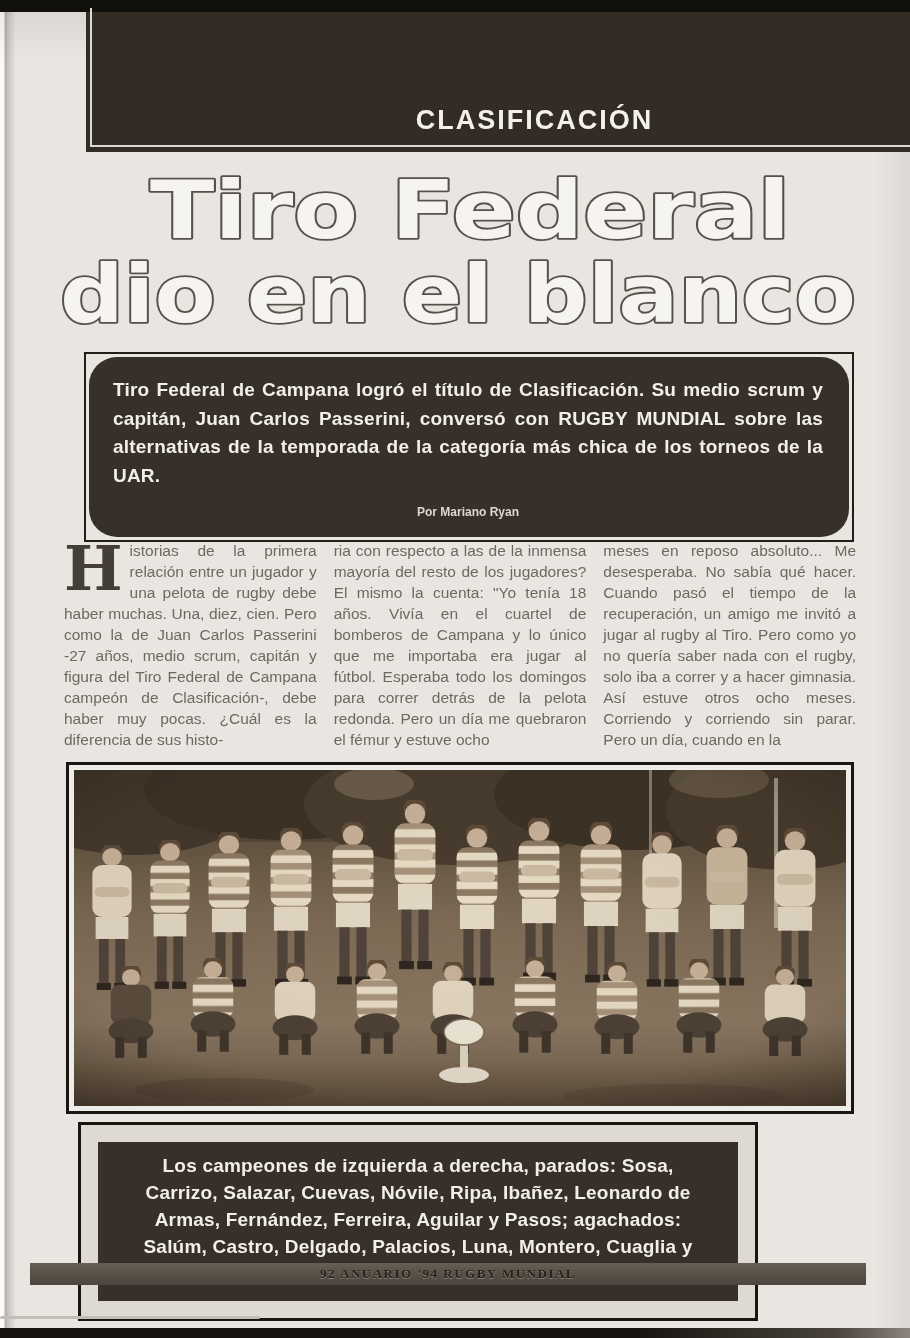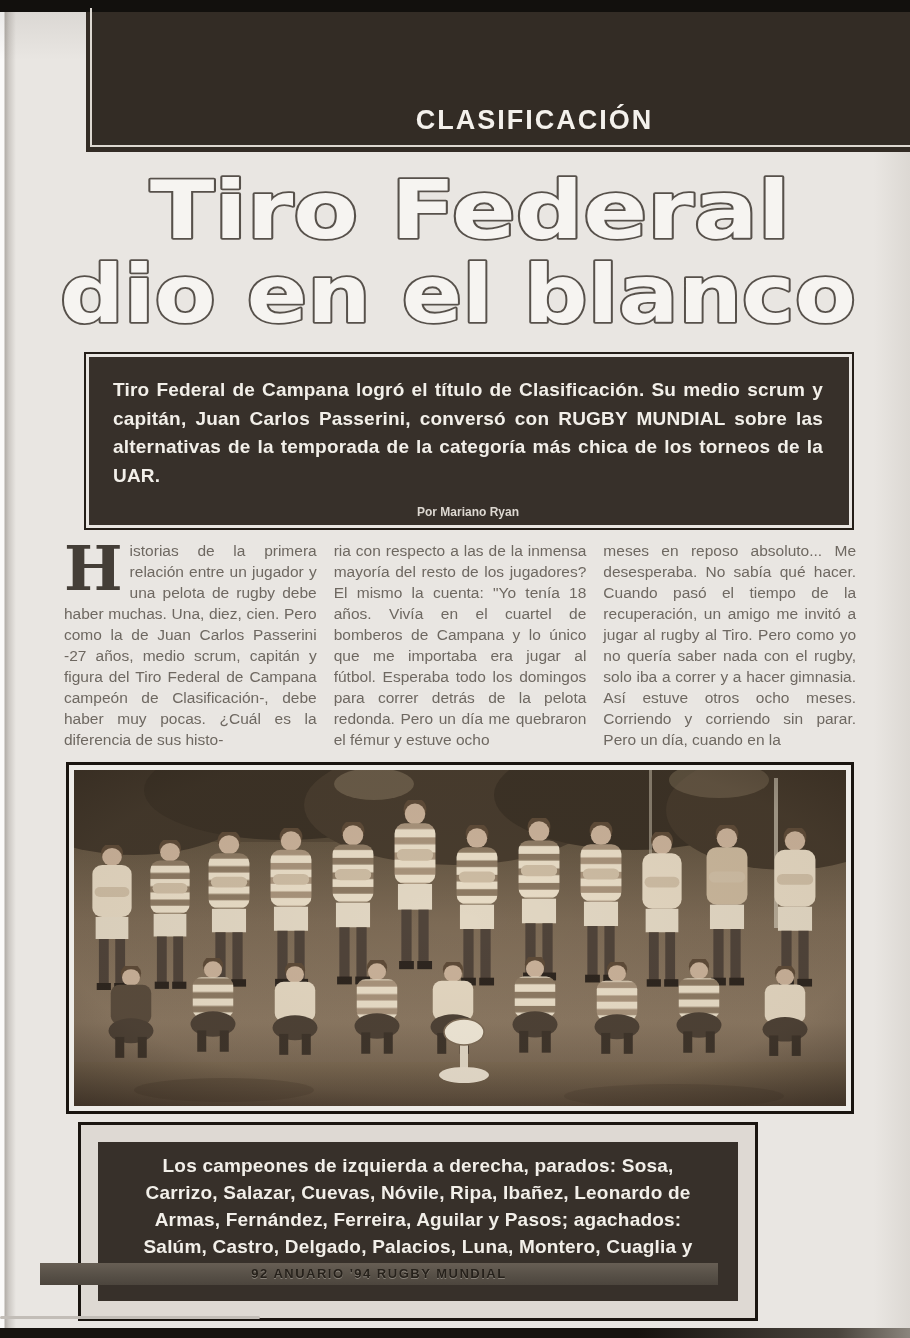--- a/index.html
+++ b/index.html
@@ -27,21 +27,21 @@
   .headline{position:absolute;left:0;top:158px;width:910px;height:180px;}
   .headline text{
     font-family:"DejaVu Sans",sans-serif;font-weight:bold;
     fill:#f6f4f1;stroke:#57514b;stroke-width:3.6px;stroke-linejoin:round;
     paint-order:stroke fill;
   }
 
   
   .lede-box{position:absolute;left:84px;top:352px;width:770px;
     border:2px solid #241e18;background:#e9e6e2;padding:3px;box-sizing:border-box;}
-  .lede-inner{background:#37302a;padding:19px 26px 2px 24px;}
+  .lede-inner{background:#37302a;padding:19px 26px 14px 24px;border-radius:28px;}
   .lede-text{margin:0;color:#f2efe9;font-weight:bold;font-size:19px;line-height:1.5;
     text-align:justify;letter-spacing:.2px;}
   .byline{margin:15px 0 4px 0;color:#ddd8d1;font-size:12px;text-align:center;font-weight:bold;}
 
   
   .article{position:absolute;left:64px;top:540px;width:792px;height:212px;display:flex;gap:17px;}
   .col{flex:1;color:#6e6861;font-size:15.5px;line-height:21px;text-align:justify;}
   .drop-cap{float:left;font-family:"DejaVu Serif",serif;font-weight:bold;font-size:62px;
     line-height:54px;padding:2px 7px 0 0;color:#443e37;}
 
@@ -51,22 +51,22 @@
   .photo-frame svg{display:block;width:100%;height:100%;}
 
   
   .caption-box{position:absolute;left:78px;top:1122px;width:680px;box-sizing:border-box;
     border:3px solid #1a1510;background:#ded9d3;padding:17px;}
   .caption-inner{background:#37302a;padding:11px 26px 13px 26px;}
   .caption-text{margin:0;color:#f2efe9;font-weight:bold;font-size:19px;line-height:1.42;
     text-align:center;letter-spacing:.2px;}
 
   
-  .footer-bar{position:absolute;left:40px;top:1263px;width:678px;height:22px;
-    background:linear-gradient(180deg,#675e54 0,#575047 55%,#4c453d 100%);}
+  .footer-bar{position:absolute;left:30px;top:1263px;width:836px;height:22px;
+    background:linear-gradient(180deg,#675e54 0,#575047 55%,#4c453d 100%);font-family:Liberation Serif, serif;}
   .footer-text{display:block;text-align:center;line-height:22px;font-size:13px;font-weight:bold;
     color:#26211b;letter-spacing:1.5px;text-shadow:0 1px 0 rgba(235,229,220,0.35);}
 </style>
 </head>
 <body>
 
 <div class="page">
 
   <div class="scan-edge-top"></div>
 

